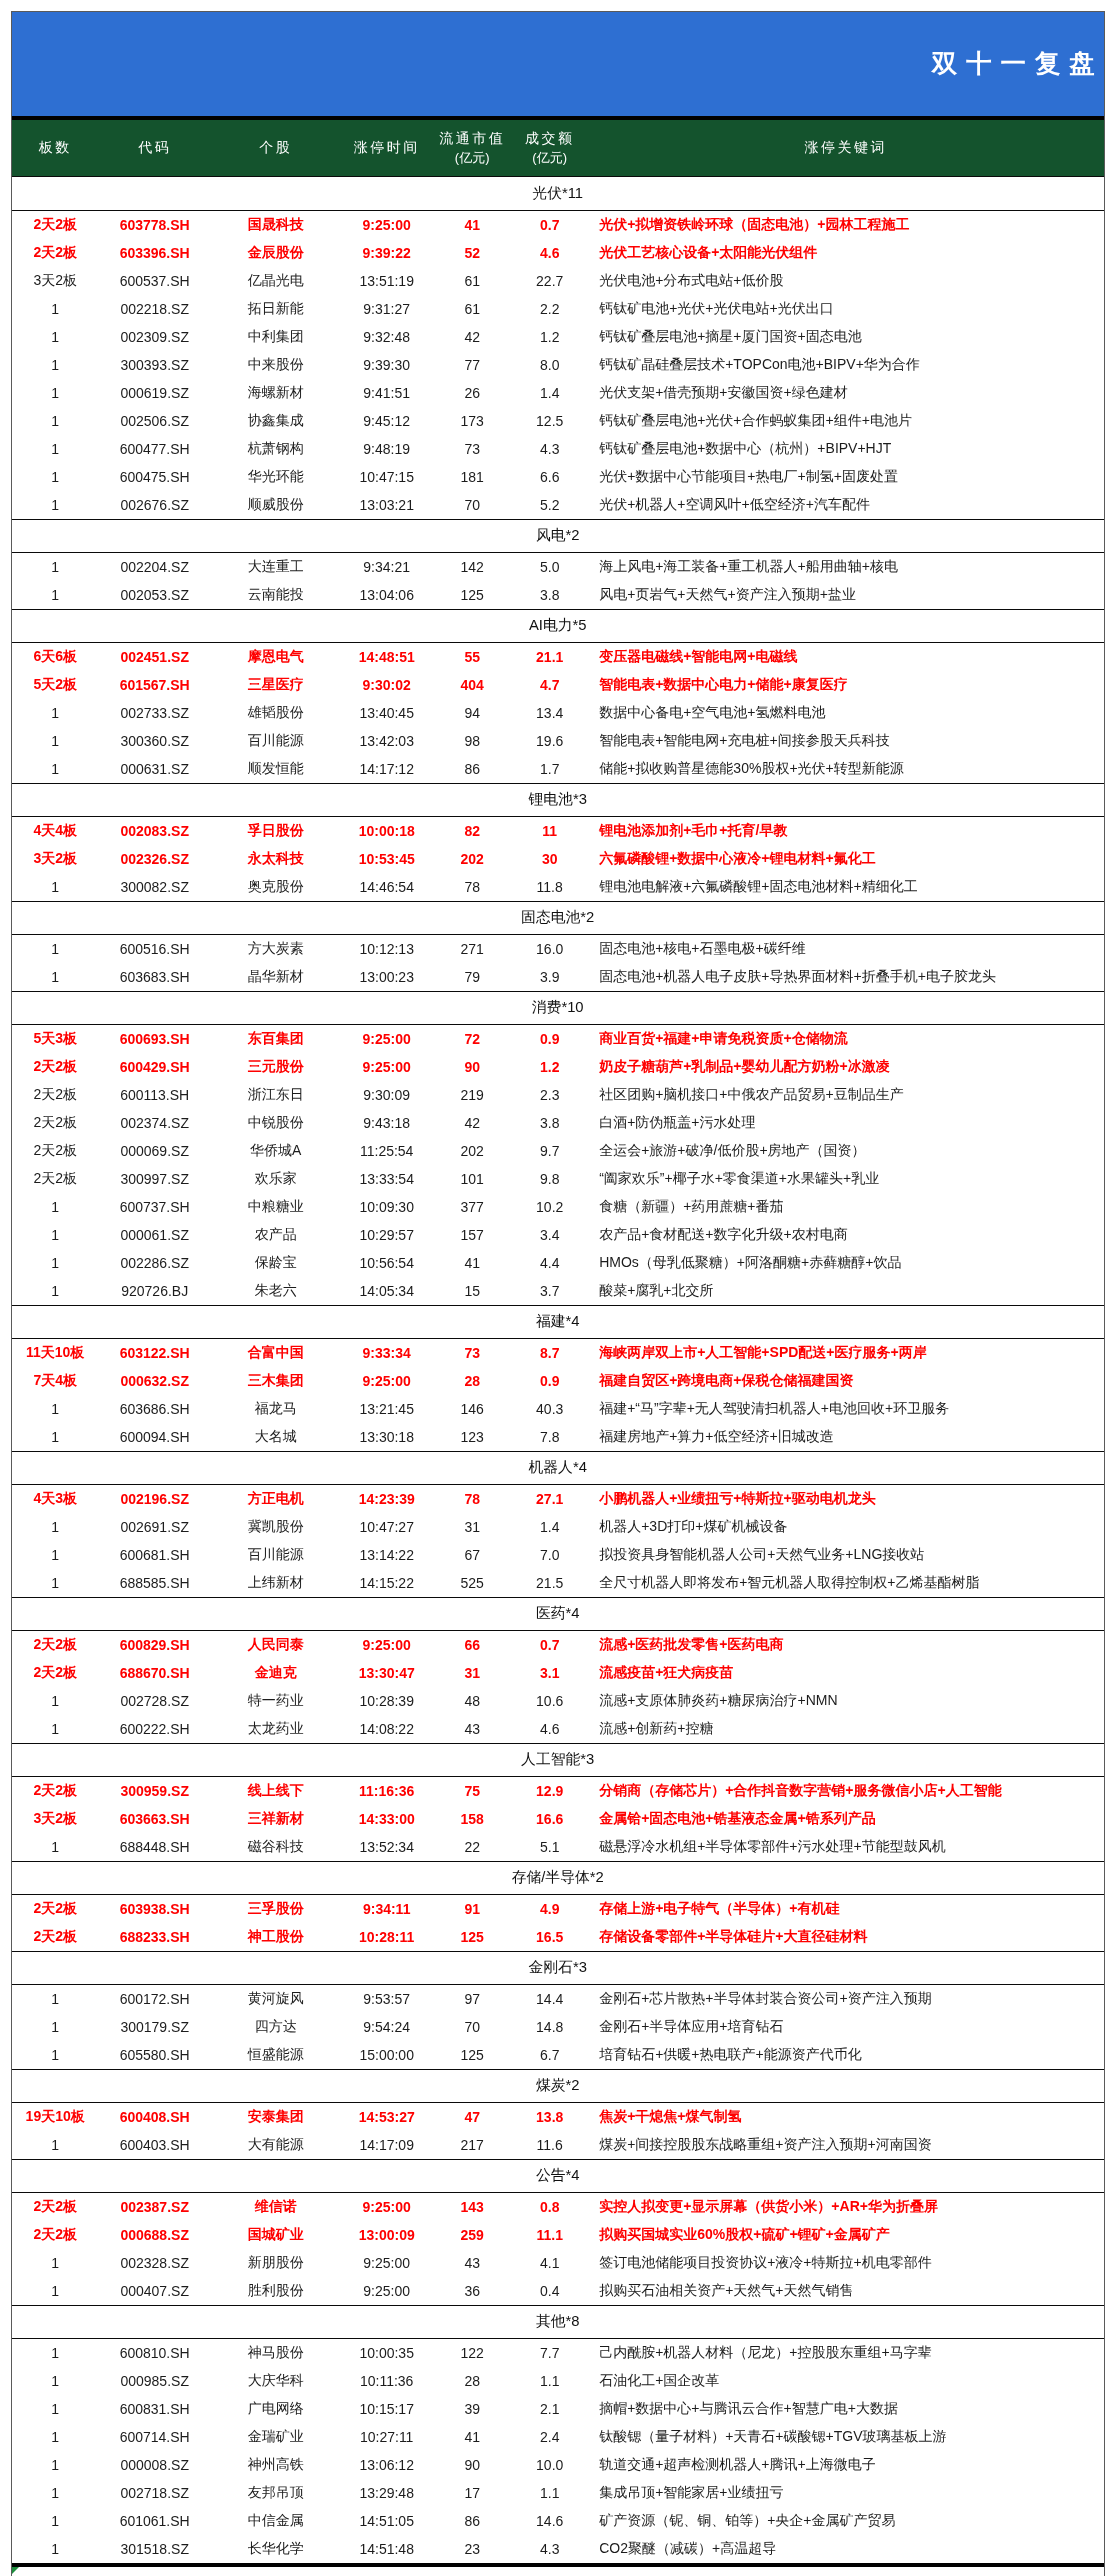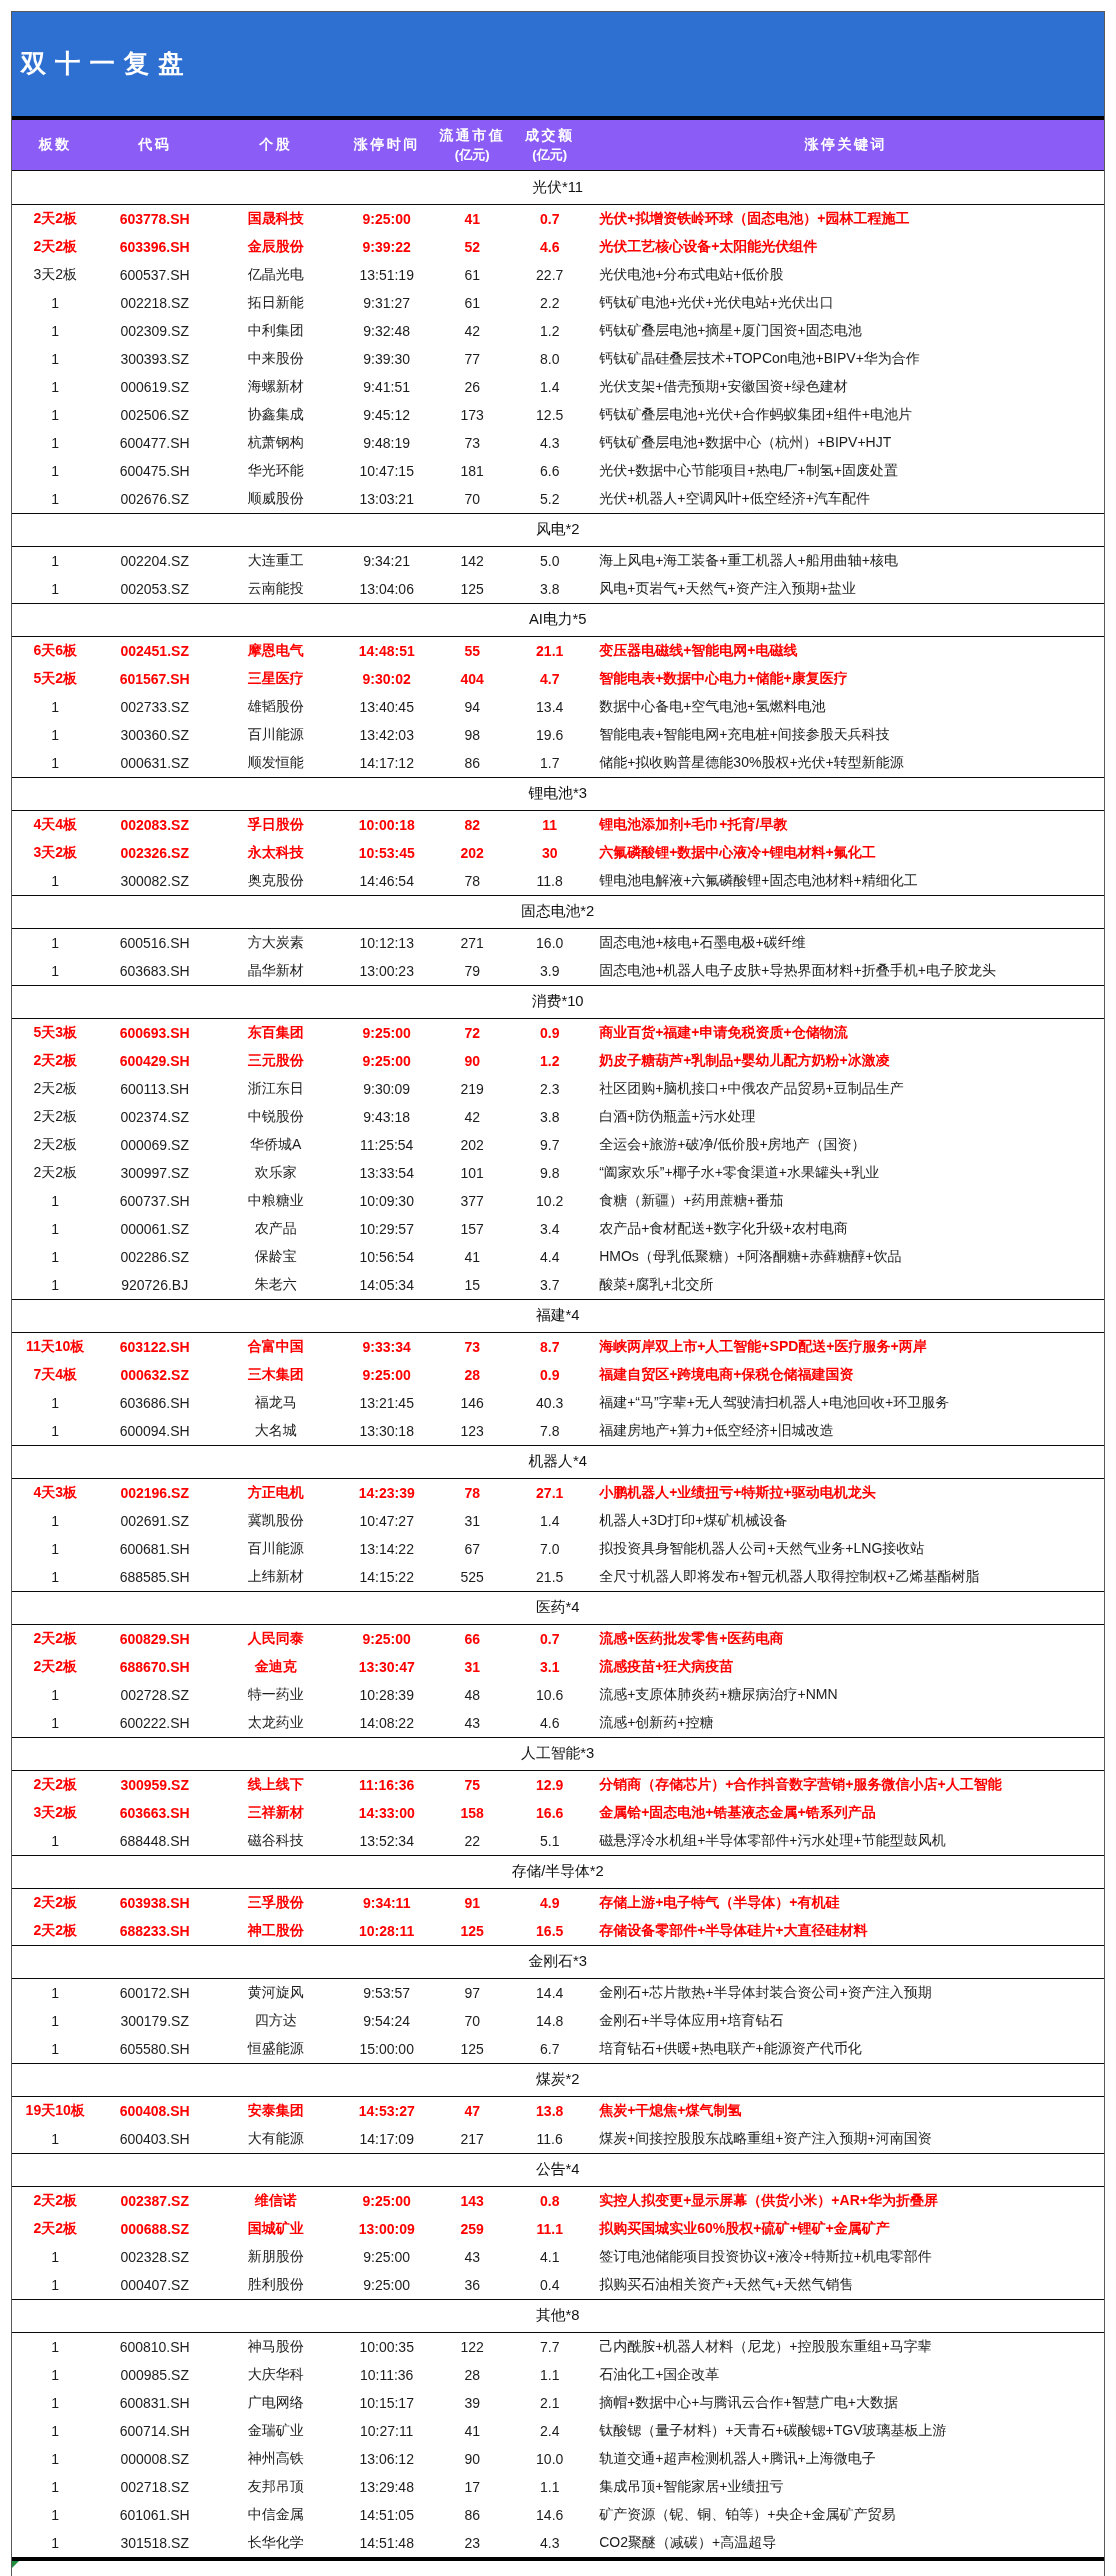--- a/index.html
+++ b/index.html
@@ -7,36 +7,36 @@
   body {
     width:1116px; height:2576px; position:relative;
     font-family:"Liberation Sans","DejaVu Sans",sans-serif;
   }
   .sheet {
     position:absolute; left:10.7px; top:10.7px; width:1094px;
     border:0.8px solid #5a5a5a; border-bottom:none; background:#fff;
   }
   .titlebar {
     background:#2e6fd2; height:108px;
-    display:flex; align-items:center; justify-content:flex-start;
+    display:flex; align-items:center; justify-content:flex-end;
     border-bottom:4.1px solid #000;
   }
   .title {
     color:#fff; font-size:25.4px; font-weight:bold; letter-spacing:9px;
     padding-left:9px;
   }
   .grid-cols {
     display:grid;
     grid-template-columns:87px 112px 130px 92px 79px 76px 1fr;
     align-items:center;
   }
   .colheader {
-    background:#8b5cf6; height:51px;
+    background:#14532d; height:57px;
     border-bottom:1.6px solid #0a0a0a;
-    color:#fff; font-weight:bold; font-size:14px;
+    color:#fff; font-weight:normal; font-size:14px;
   }
   .colheader .hc { text-align:center; letter-spacing:2.5px; line-height:1.35; }
   .colheader .hc .sub { letter-spacing:0; font-size:13px; }
   .section-header {
     height:34px; background:#fff;
     border-top:1.6px solid #0a0a0a; border-bottom:1.6px solid #0a0a0a;
     display:flex; align-items:center; justify-content:center;
     font-weight:normal; font-size:14.8px; color:#111;
   }
   .table-body > .section-header:first-child { border-top:none; }

